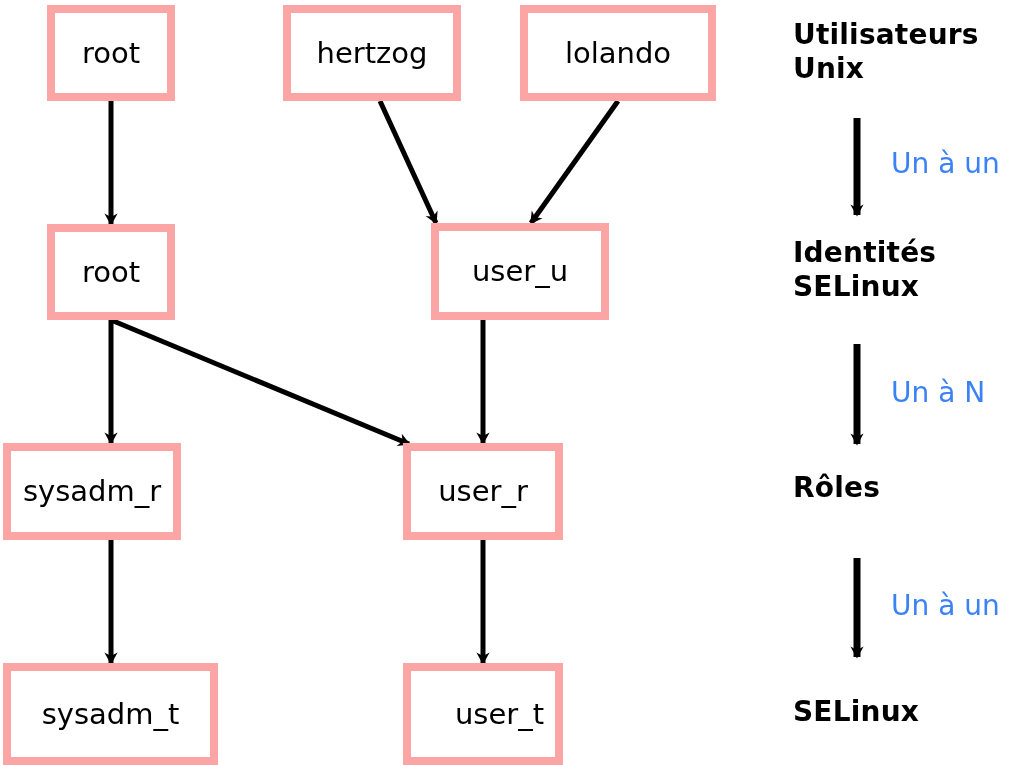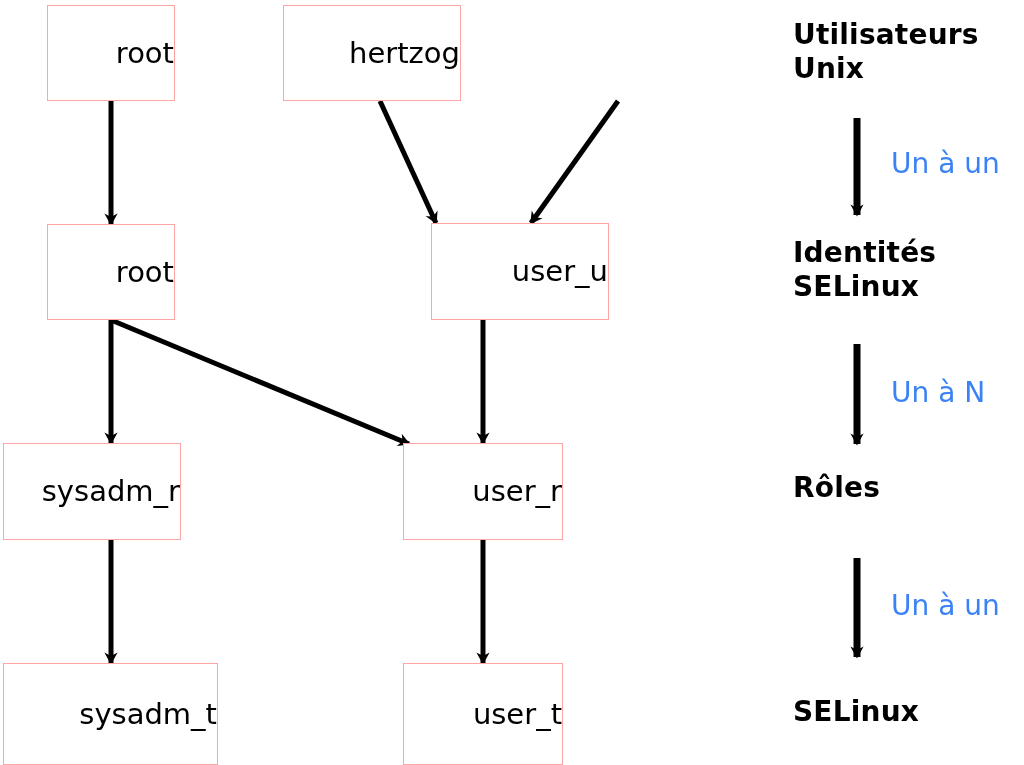--- a/index.html
+++ b/index.html
@@ -22,24 +22,24 @@
     position: absolute;
     left: 0;
     top: 0;
     width: 1024px;
     height: 765px;
   }
   .node-box {
     position: absolute;
     box-sizing: border-box;
     background: #ffffff;
-    border: 1px solid #fca5a5;
+    border: 8px solid #fca5a5;
     display: flex;
     align-items: center;
-    justify-content: flex-end;
+    justify-content: center;
   }
   .node-label {
     font-family: "DejaVu Sans", sans-serif;
     font-size: 29px;
     font-weight: 400;
     color: #000000;
     line-height: 1.05;
     white-space: nowrap;
     letter-spacing: 0px;
   }
@@ -118,20 +118,23 @@
   </svg>
 
   <div class="node-box" style="left:47px; top:5px; width:128px; height:96px;">
     <span class="node-label">root</span>
   </div>
 
   <div class="node-box" style="left:283px; top:5px; width:178px; height:96px;">
     <span class="node-label">hertzog</span>
   </div>
 
+  <div class="node-box" style="left:520px; top:5px; width:196px; height:96px;">
+    <span class="node-label">lolando</span>
+  </div>
 
   <div class="node-box" style="left:47px; top:224px; width:128px; height:96px;">
     <span class="node-label">root</span>
   </div>
 
   <div class="node-box" style="left:399px; top:223px; width:178px; height:97px;margin-left:32px;">
     <span class="node-label">user_u</span>
   </div>
 
   <div class="node-box" style="left:3px; top:443px; width:178px; height:97px;">

